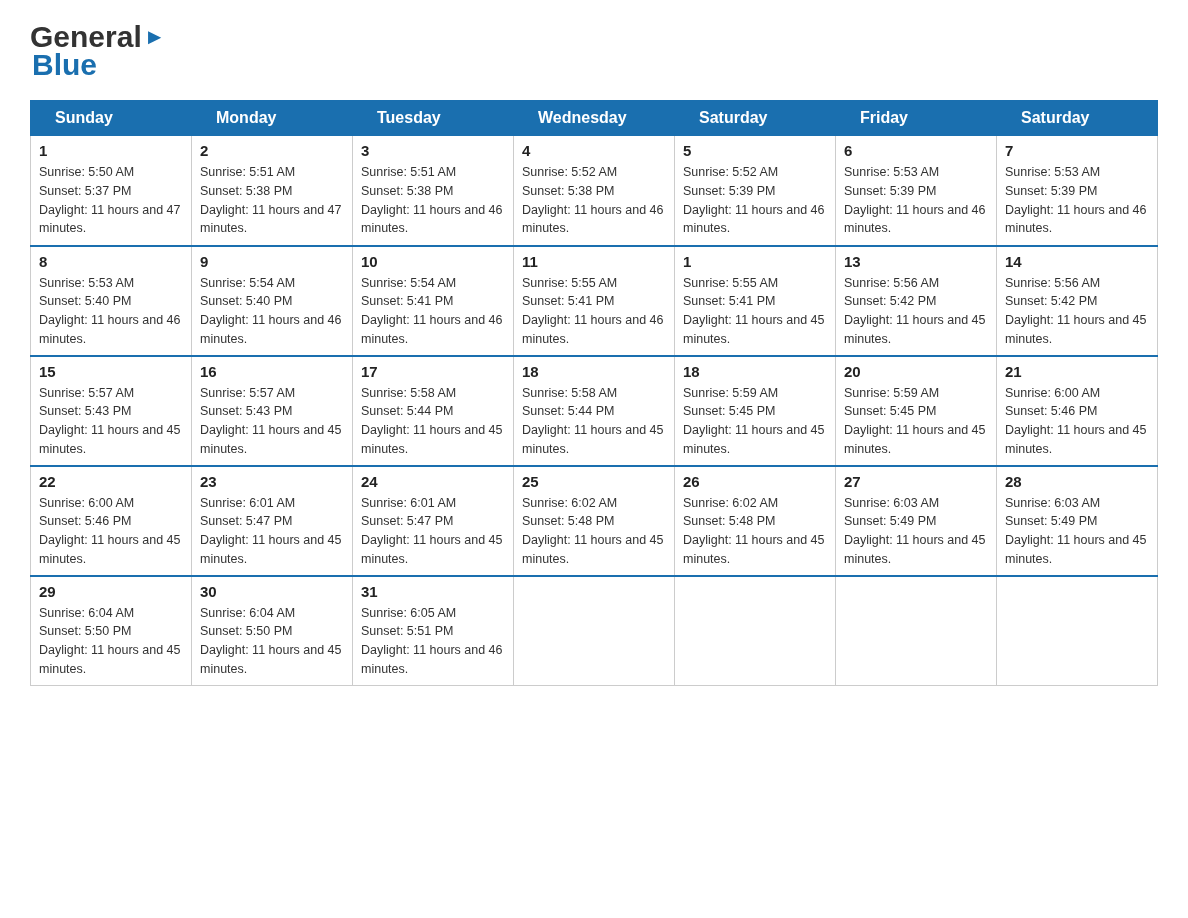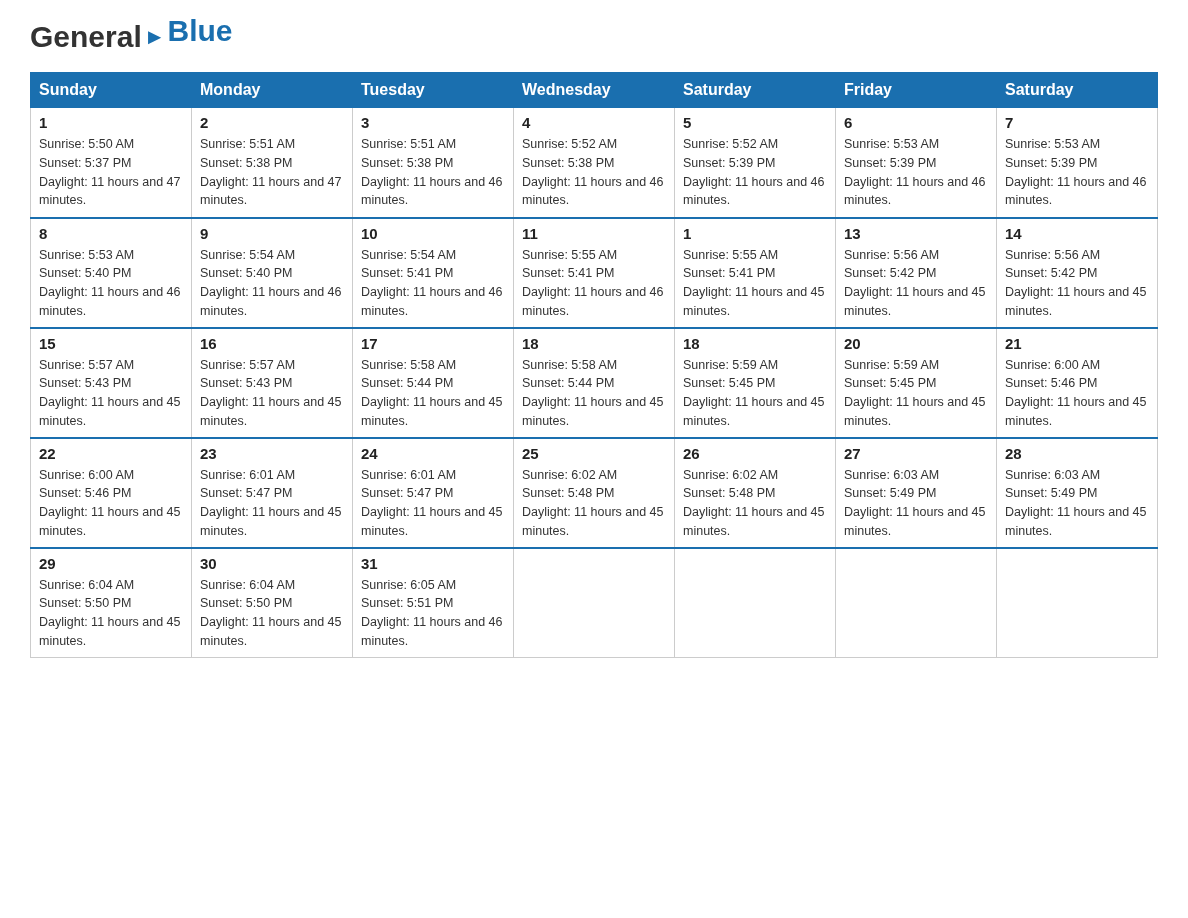--- a/index.html
+++ b/index.html
@@ -31,21 +31,21 @@
       margin-top: 4px;
     }
     table {
       width: 100%;
       border-collapse: collapse;
       table-layout: fixed;
     }
     thead tr th {
       background-color: #1a6faf;
       color: #fff;
-      padding: 8px 8px;
+      padding: 8px 24px;
       font-size: 16px;
       font-weight: bold;
       text-align: left;
       border: 1px solid #1a6faf;
     }
     tbody tr td {
       vertical-align: top;
       padding: 6px 8px;
       border: 1px solid #ccc;
       font-size: 13px;
@@ -66,21 +66,21 @@
     }
     tbody tr:not(:last-child) td {
       border-bottom: 2px solid #1a6faf;
     }
     .empty-cell {
       background: #fff;
     }
     
     .logo-container {
       display: flex;
-      flex-direction: row;
+      flex-direction: column;
     }
     .logo-line1 {
       display: flex;
       align-items: center;
       font-size: 30px;
       font-weight: bold;
       color: #333;
     }
     .logo-line1 .general {
       color: #333;

